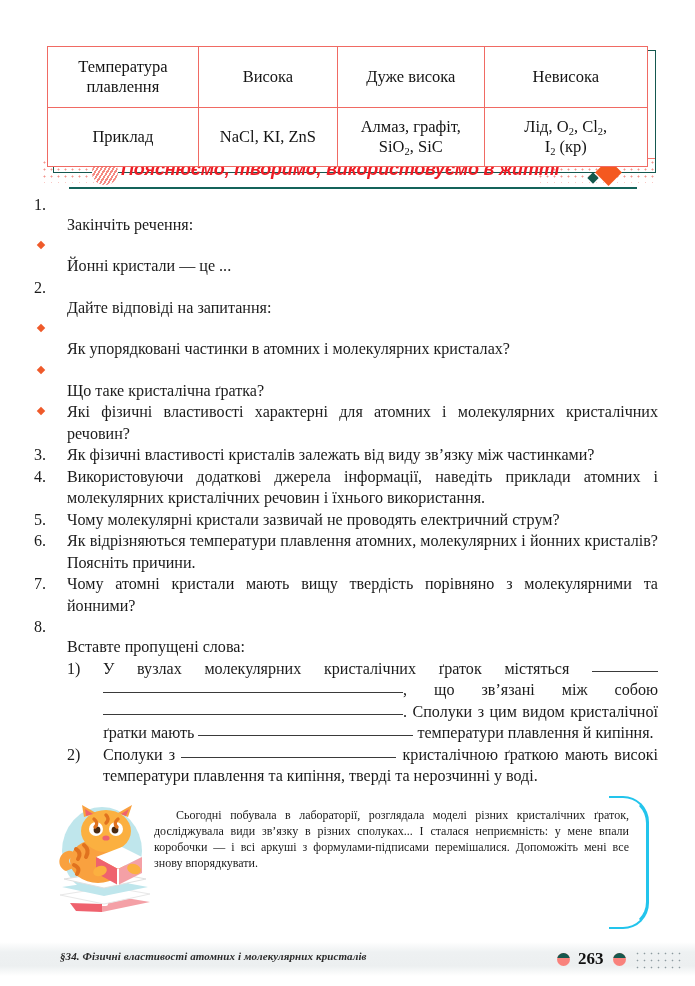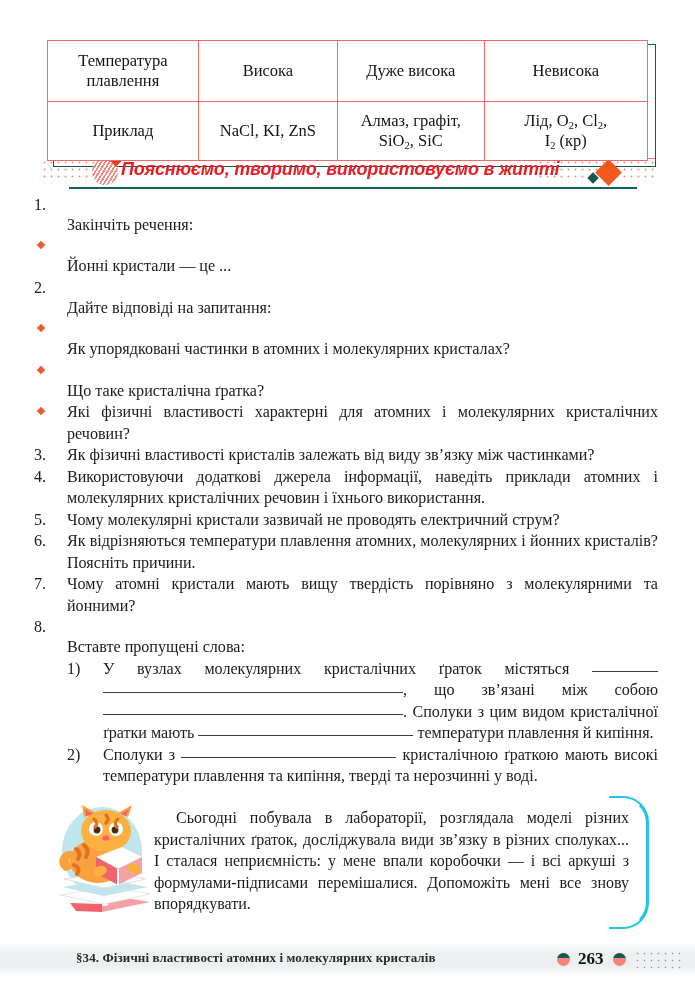--- a/index.html
+++ b/index.html
@@ -13,21 +13,21 @@
     position: relative;
     font-family: "Liberation Serif", "DejaVu Serif", serif;
     color: #1b1b1b;
     overflow: hidden;
   }
 
   
   .table-wrap {
     position: absolute;
     left: 47px;
-    top: 40px;
+    top: 46px;
     width: 601px;
   }
   .tbl-outer {
     position: absolute;
     left: 6px;
     top: 4px;
     right: -8px;
     bottom: -6px;
     border: 1.6px solid #15584f;
     pointer-events: none;
@@ -254,42 +254,43 @@
     left: 2px;
     top: 2px;
     width: 108px;
     height: 124px;
   }
   .tigerbox .para {
     position: absolute;
     left: 106px;
     top: 10px;
     width: 475px;
-    font-size: 16px;
+    font-size: 12px;
     line-height: 1.345;
     text-align: justify;
     text-justify: inter-word;
     text-indent: 22px;
   }
 
   
   .footer {
     position: absolute;
     left: 0;
     top: 942px;
     width: 695px;
     height: 34px;
     background: linear-gradient(to bottom, #ffffff 0%, #eef1f2 30%, #eceff0 70%, #ffffff 100%);
   }
   .footer .ftext {
     position: absolute;
-    left: 76px;
+    left: 60px;
     top: 8px;
+    font-style: italic;
     font-weight: bold;
-    font-size: 13px;
+    font-size: 11px;
     color: #2a2a2a;
     letter-spacing: 0.1px;
   }
   .footer .pagenum {
     position: absolute;
     left: 578px;
     top: 7px;
     font-weight: bold;
     font-size: 17px;
     color: #111;

